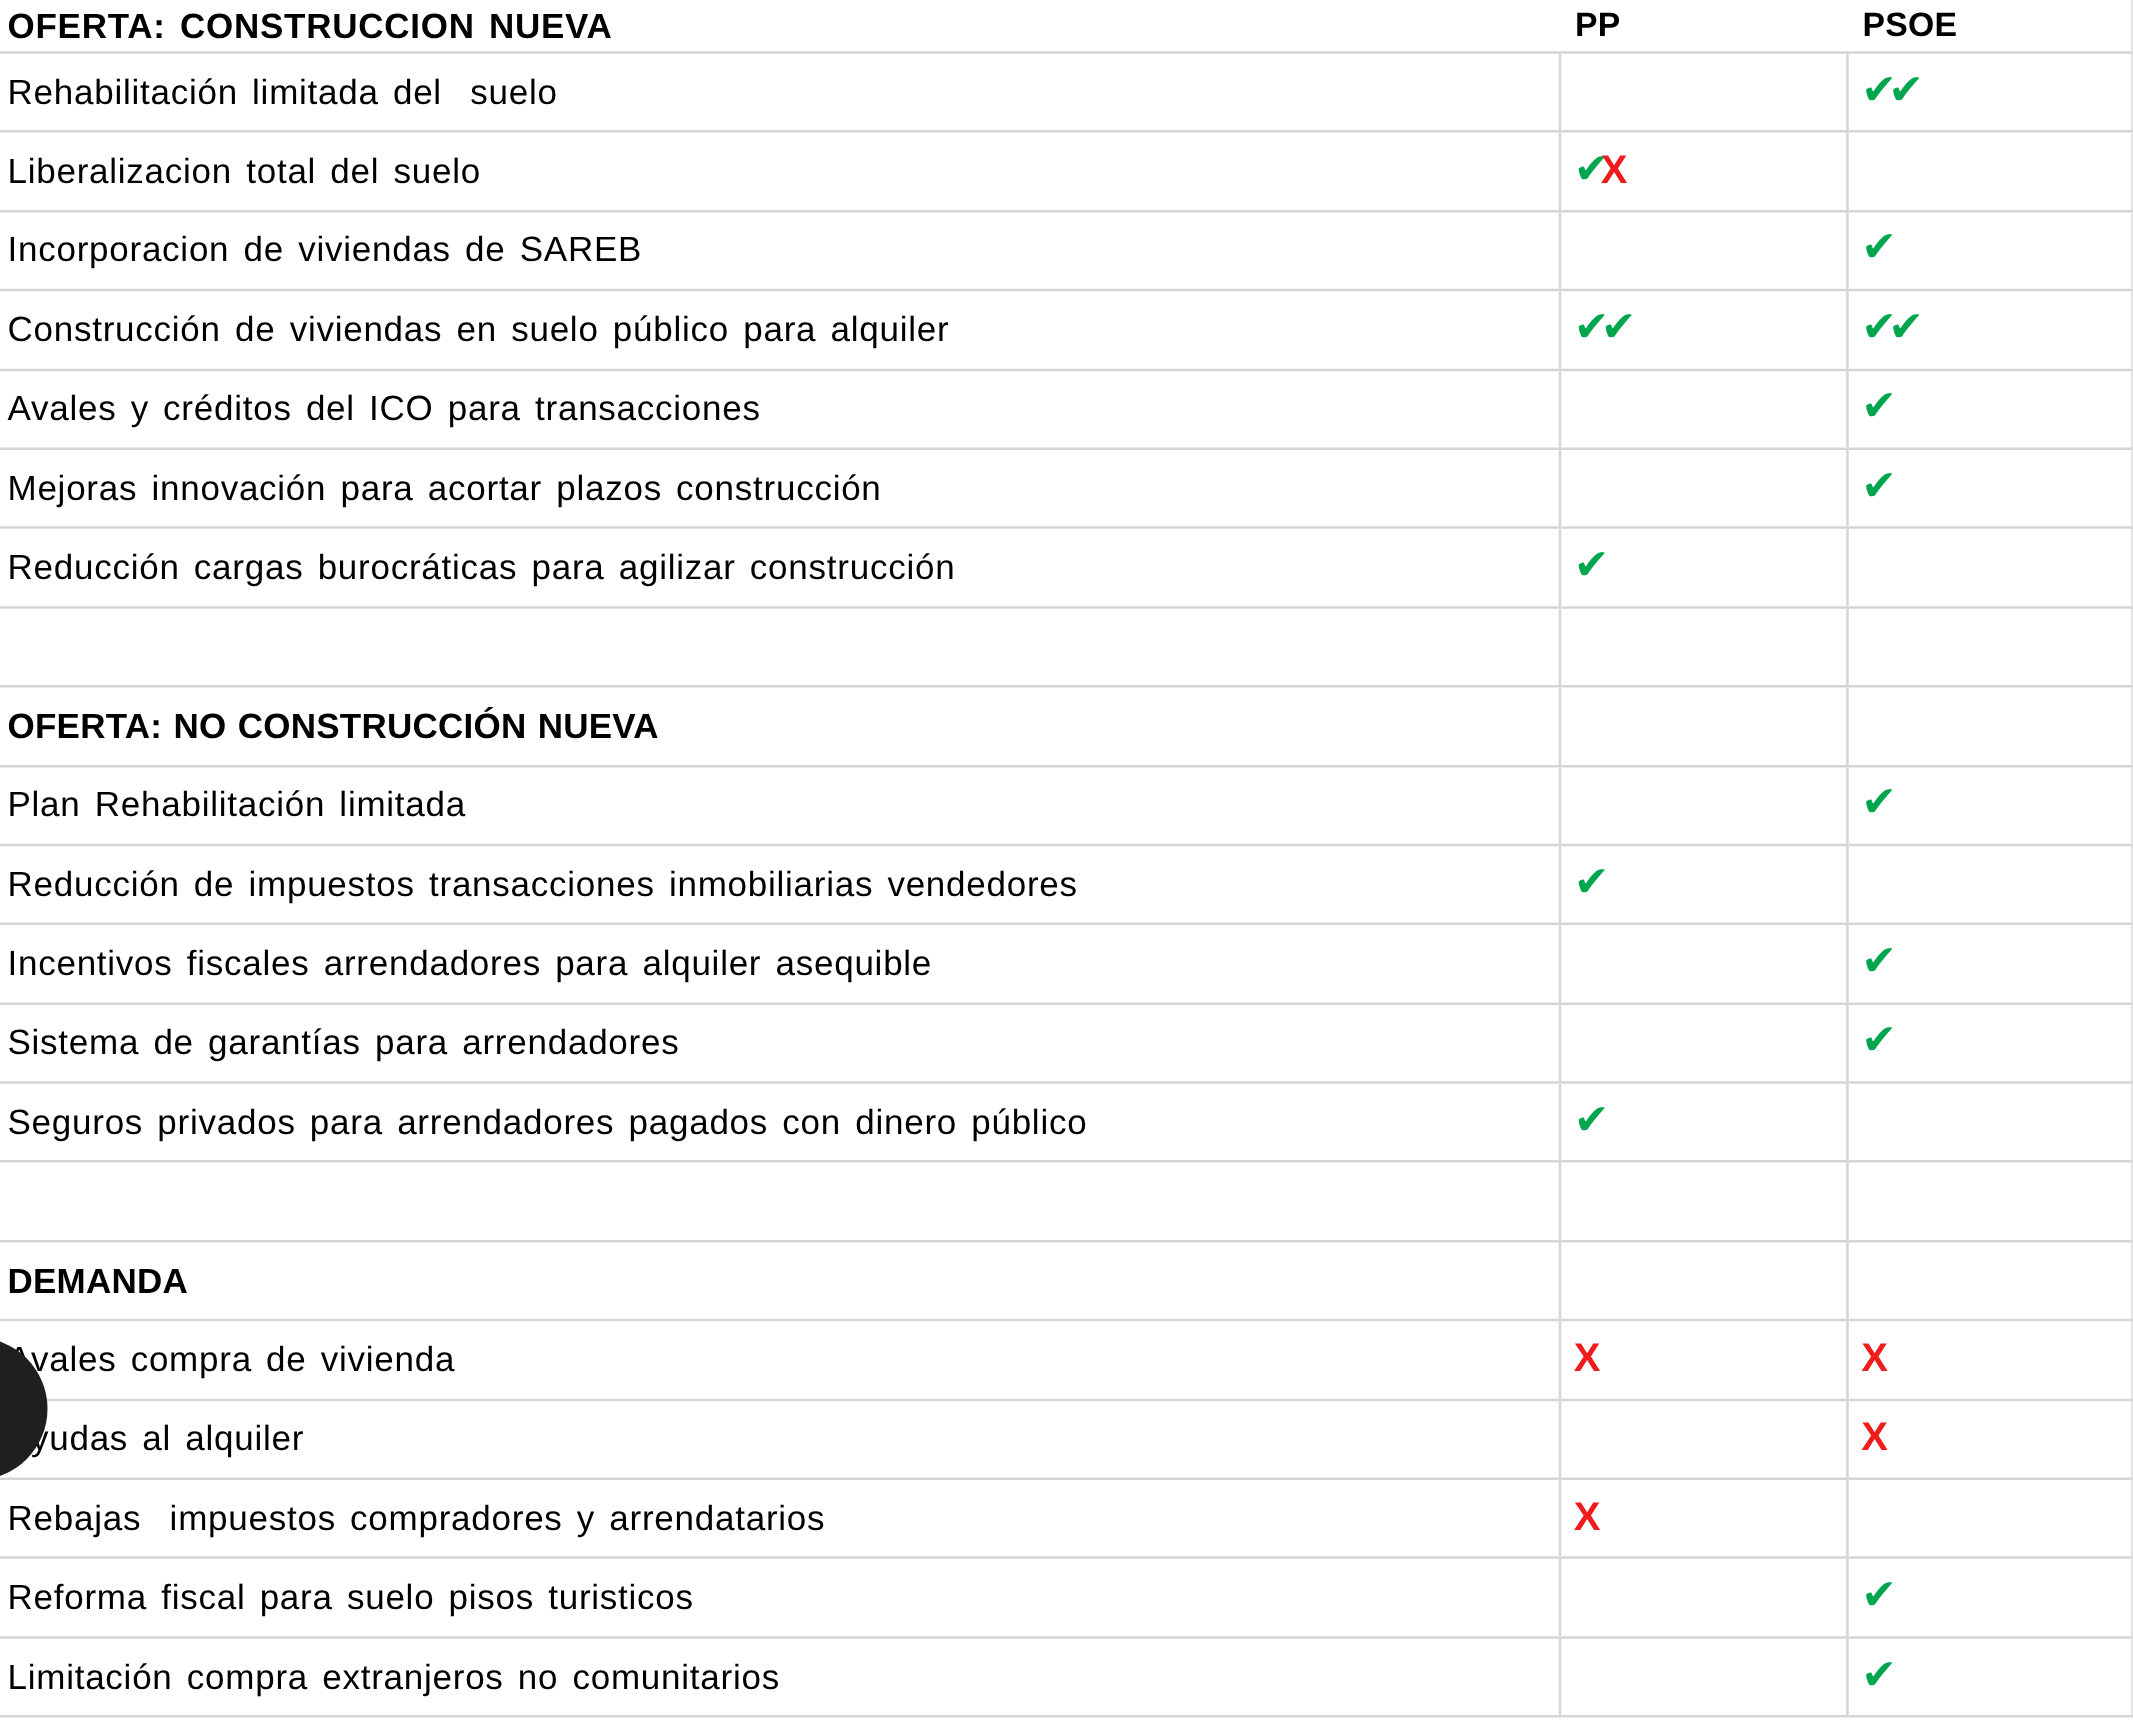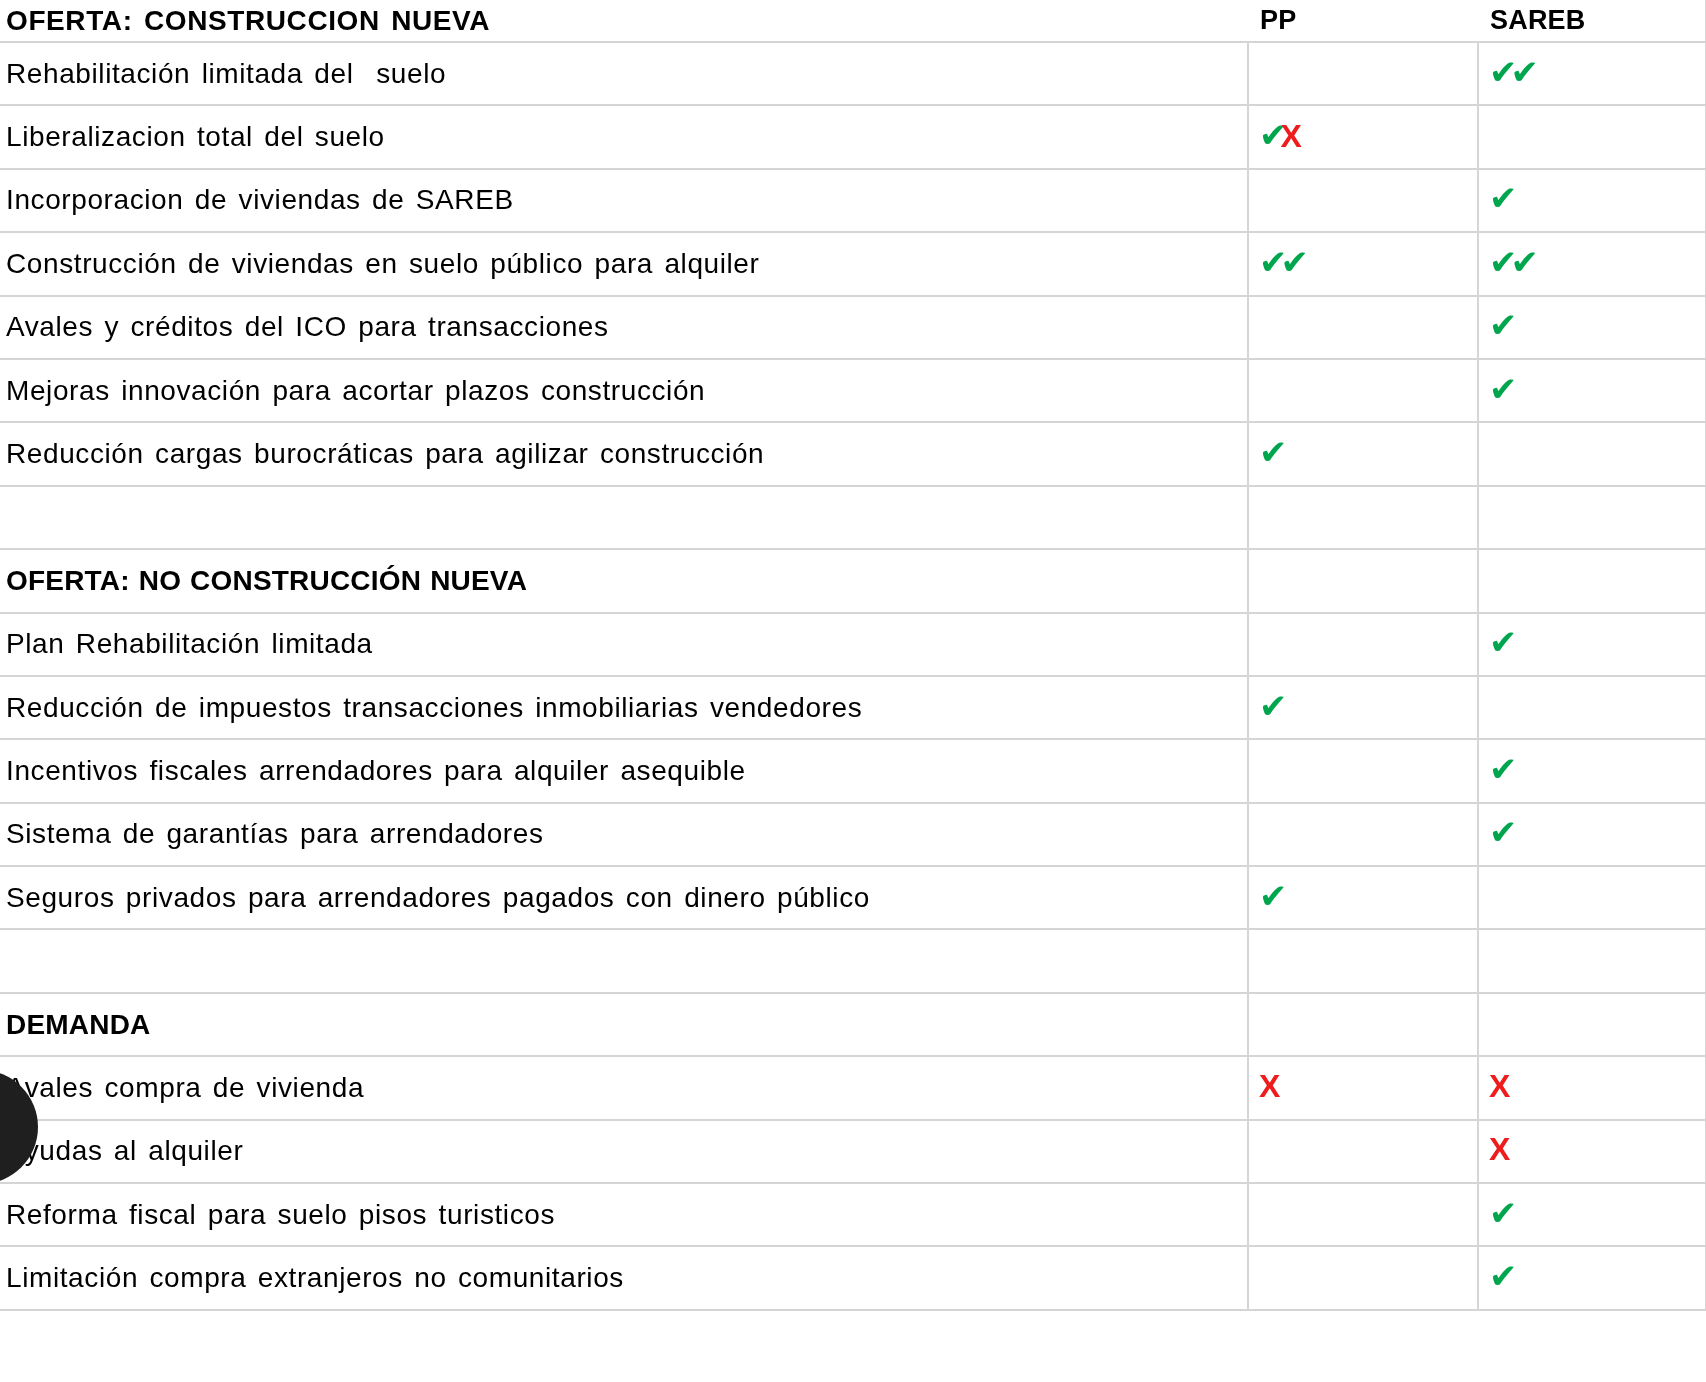--- a/index.html
+++ b/index.html
@@ -97,21 +97,21 @@
 <table class="policy">
   <colgroup>
     <col class="c-label">
     <col class="c-pp">
     <col class="c-psoe">
   </colgroup>
   <thead>
     <tr>
       <th class="label-cell">OFERTA: CONSTRUCCION NUEVA</th>
       <th class="mark-h pp-h">PP</th>
-      <th class="mark-h psoe-h">SAREB</th>
+      <th class="mark-h psoe-h">PSOE</th>
     </tr>
   </thead>
   <tbody>
       <tr class="body-row item">
         <td class="label-cell">Rehabilitación limitada del  suelo</td>
         <td class="mark-cell pp-cell"></td>
         <td class="mark-cell psoe-cell"><span class="mark check">✔</span><span class="mark check">✔</span></td>
       </tr>
       <tr class="body-row item">
         <td class="label-cell">Liberalizacion total del suelo</td>
@@ -192,20 +192,25 @@
         <td class="label-cell">Avales compra de vivienda</td>
         <td class="mark-cell pp-cell"><span class="mark xmark">X</span></td>
         <td class="mark-cell psoe-cell"><span class="mark xmark">X</span></td>
       </tr>
       <tr class="body-row item">
         <td class="label-cell">Ayudas al alquiler</td>
         <td class="mark-cell pp-cell"></td>
         <td class="mark-cell psoe-cell"><span class="mark xmark">X</span></td>
       </tr>
       <tr class="body-row item">
+        <td class="label-cell">Rebajas  impuestos compradores y arrendatarios</td>
+        <td class="mark-cell pp-cell"><span class="mark xmark">X</span></td>
+        <td class="mark-cell psoe-cell"></td>
+      </tr>
+      <tr class="body-row item">
         <td class="label-cell">Reforma fiscal para suelo pisos turisticos</td>
         <td class="mark-cell pp-cell"></td>
         <td class="mark-cell psoe-cell"><span class="mark check">✔</span></td>
       </tr>
       <tr class="body-row item">
         <td class="label-cell">Limitación compra extranjeros no comunitarios</td>
         <td class="mark-cell pp-cell"></td>
         <td class="mark-cell psoe-cell"><span class="mark check">✔</span></td>
       </tr>
     </tbody>

